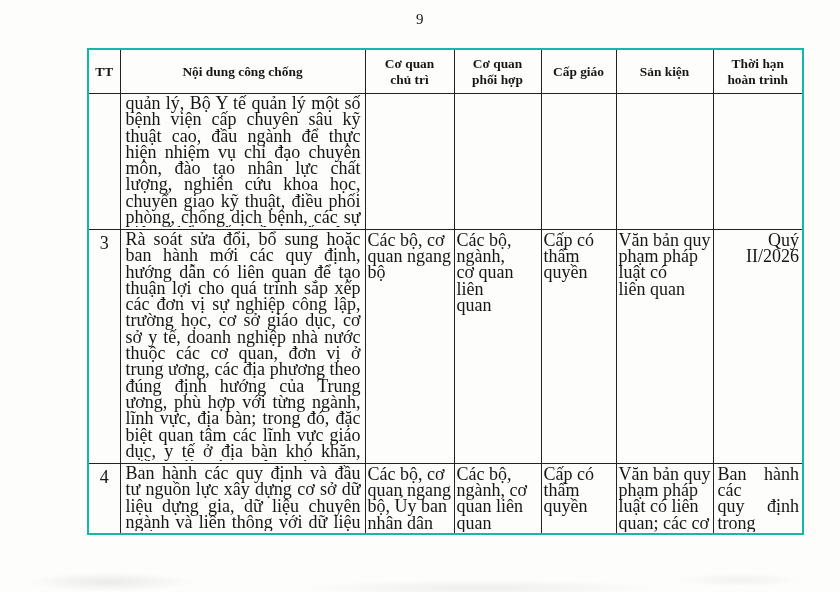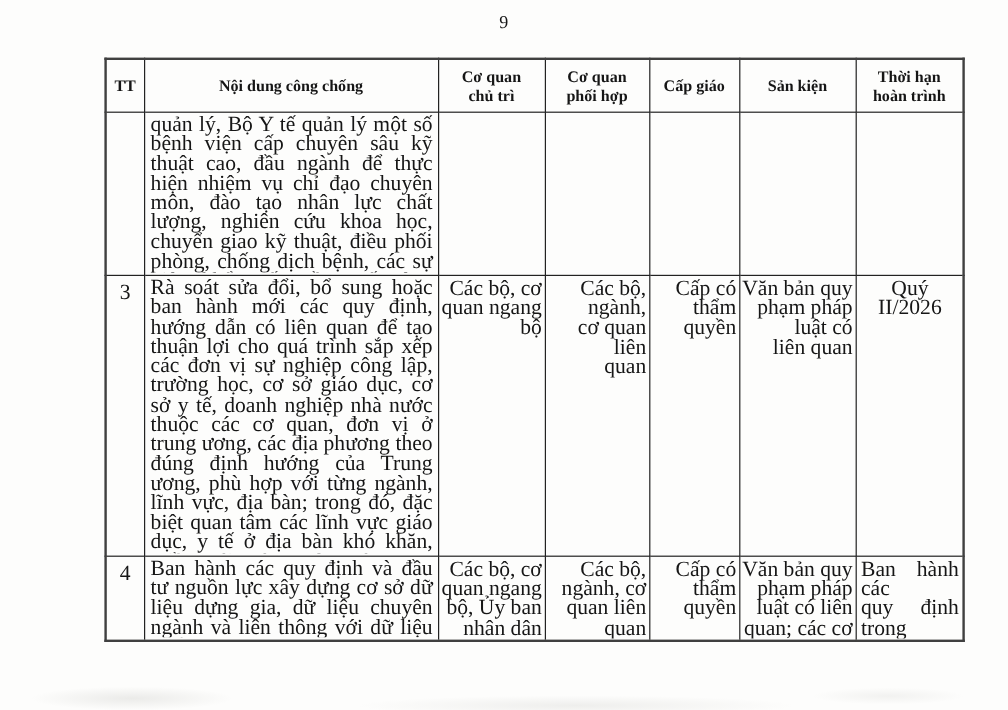--- a/index.html
+++ b/index.html
@@ -51,21 +51,21 @@
   }
   table.doc-table th,
   table.doc-table td {
     border: 1.4px solid #222222;
     padding: 0;
     font-size: 18px;
     vertical-align: top;
     overflow: hidden;
   }
   table.doc-table {
-    border: 2px solid #404040;
+    border: 2px solid #14b8a6;
   }
   table.doc-table th {
     font-weight: bold;
     font-size: 13.4px;
     text-align: center;
     vertical-align: middle;
     white-space: pre-line;
     line-height: 16px;
     height: 39px;
     padding: 2px 2px;
@@ -83,29 +83,29 @@
   }
   td.cell-tt .cw { padding-top: 3px; }
 
   td.cell-task .cw {
     padding: 1px 4px 0 5px;
     text-align: justify;
     line-height: 16.3px;
   }
   td.cell-mid .cw {
     padding: 2px 2px 0;
-    text-align: right;
+    text-align: left;
     white-space: pre-line;
     line-height: 16.2px;
   }
   td.cell-deadline .cw {
     padding: 2px 3px 0 4px;
     white-space: pre-line;
     line-height: 16.2px;
-    text-align: center;
+    text-align: right;
   }
   td.cell-deadline.justify-lines .cw {
     text-align: justify;
     text-align-last: justify;
   }
 </style>
 </head>
 <body>
 
 <div class="page">

